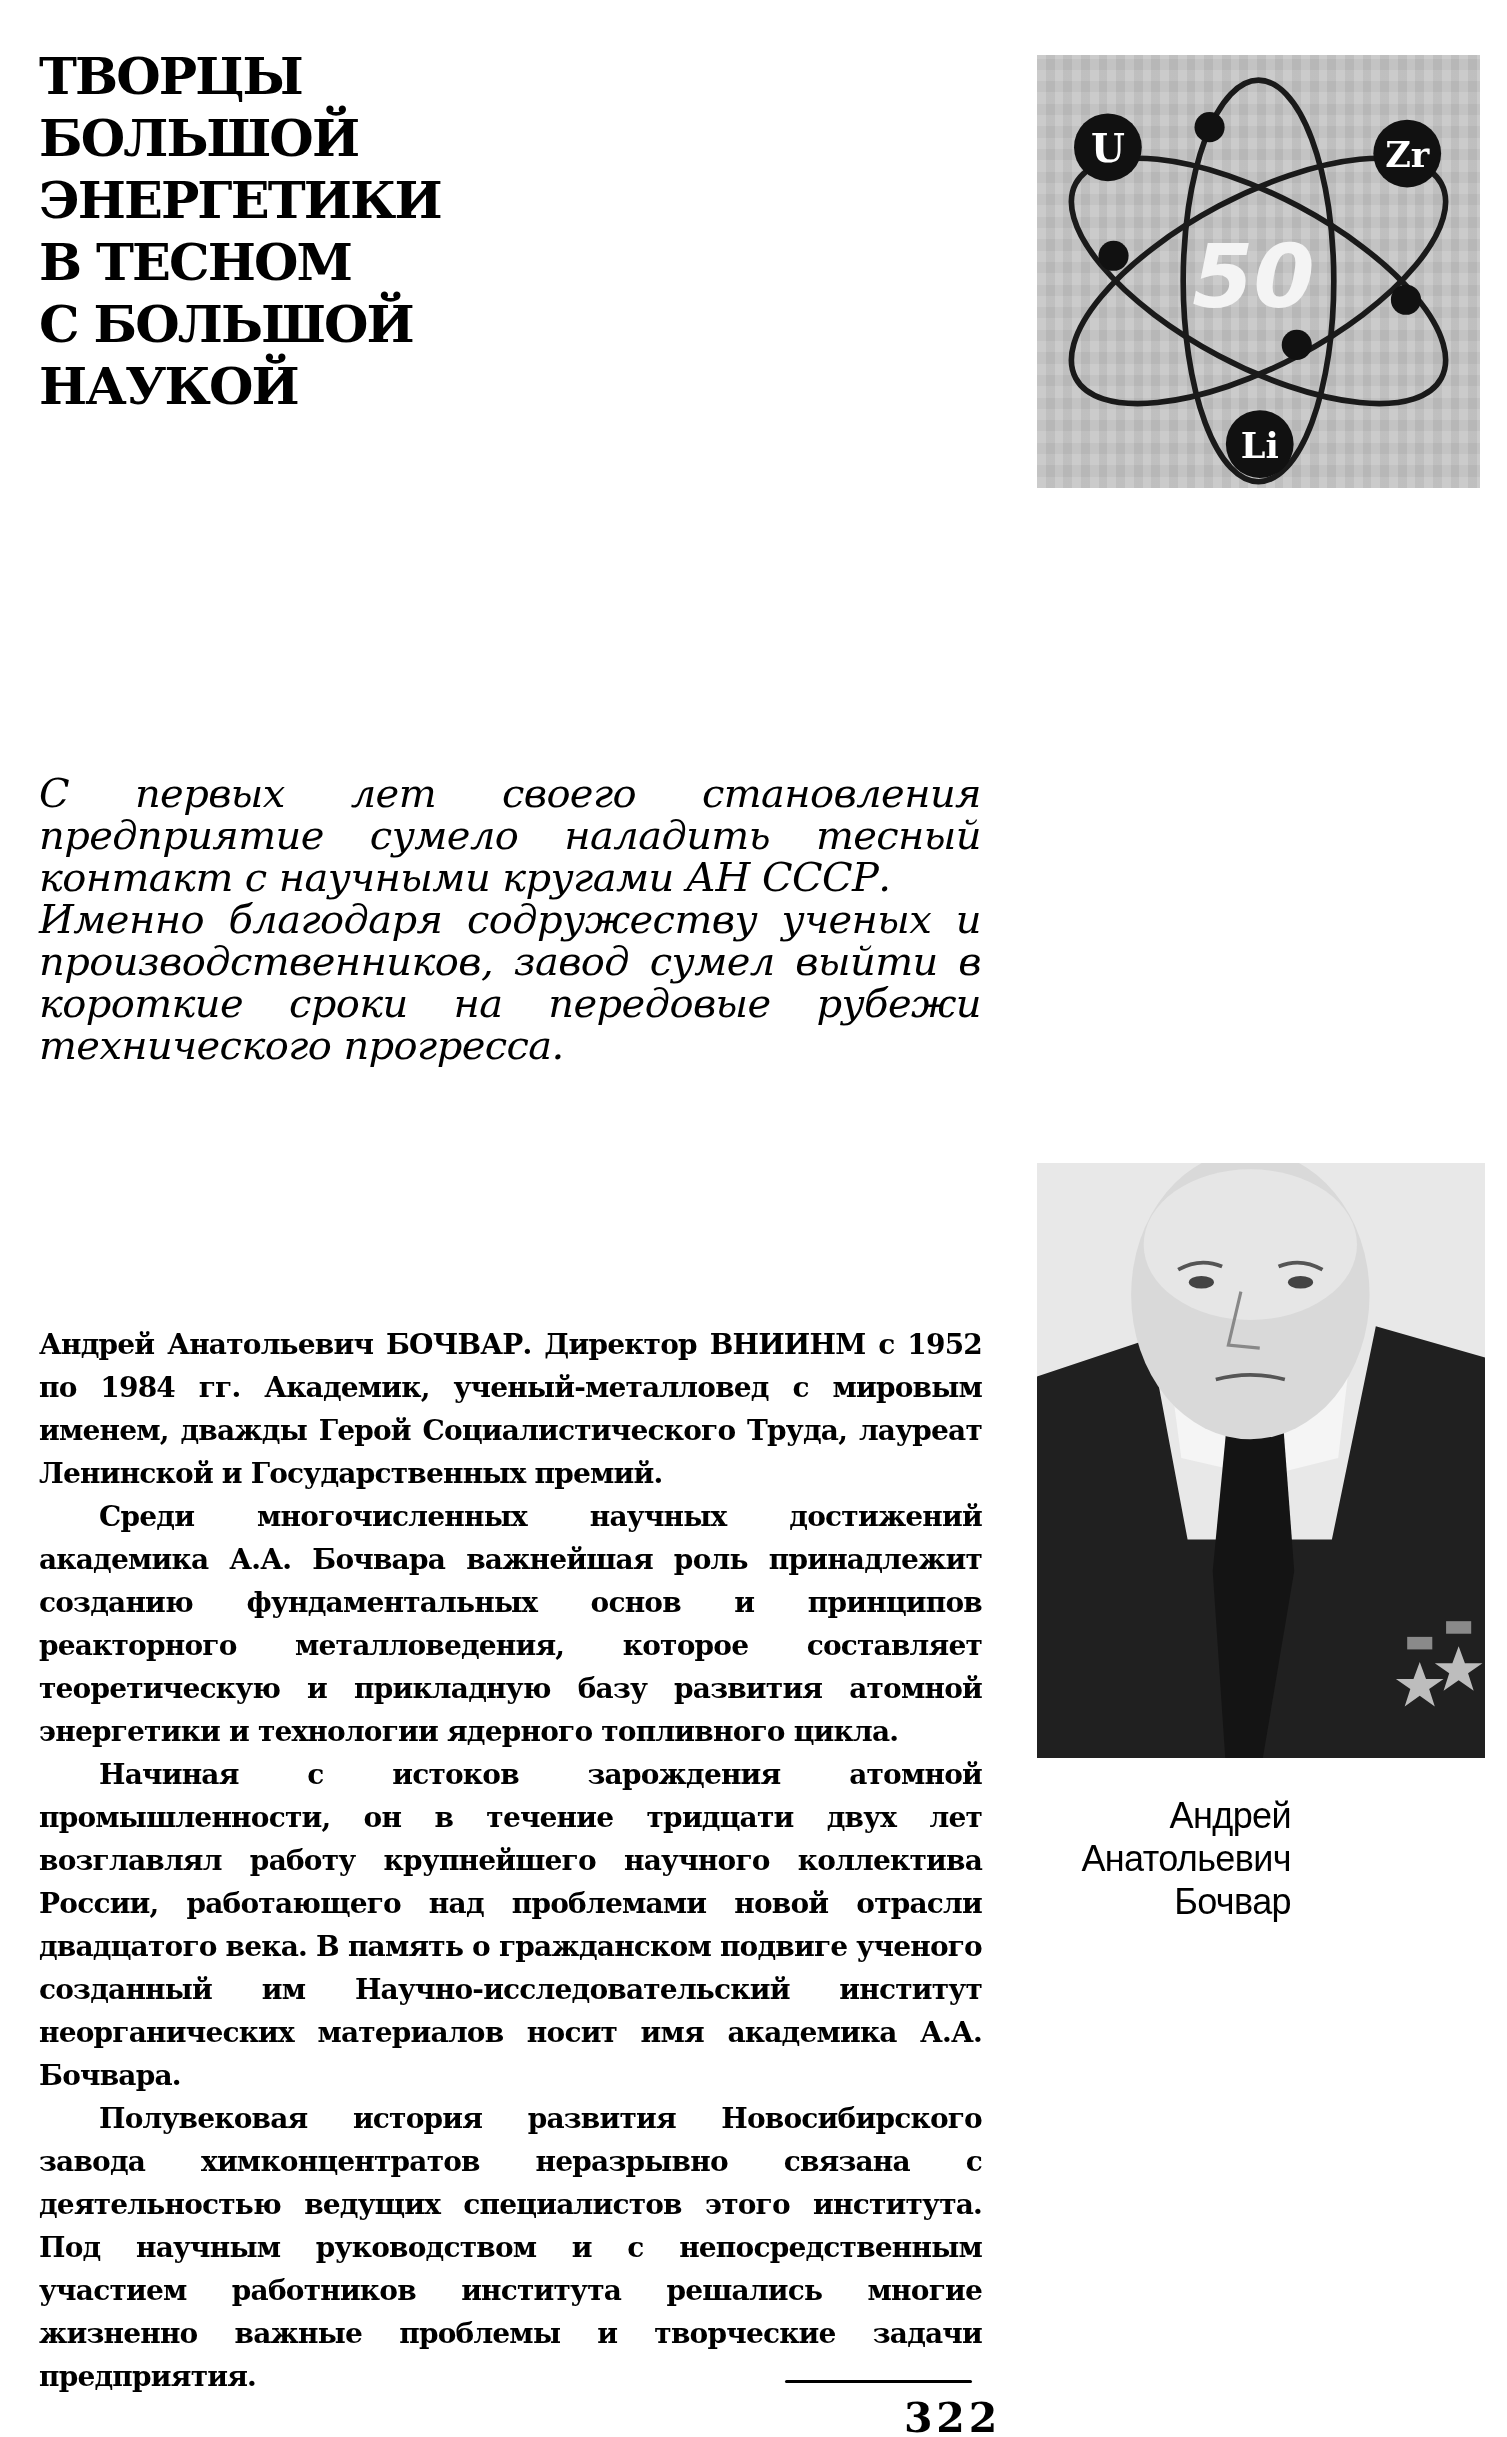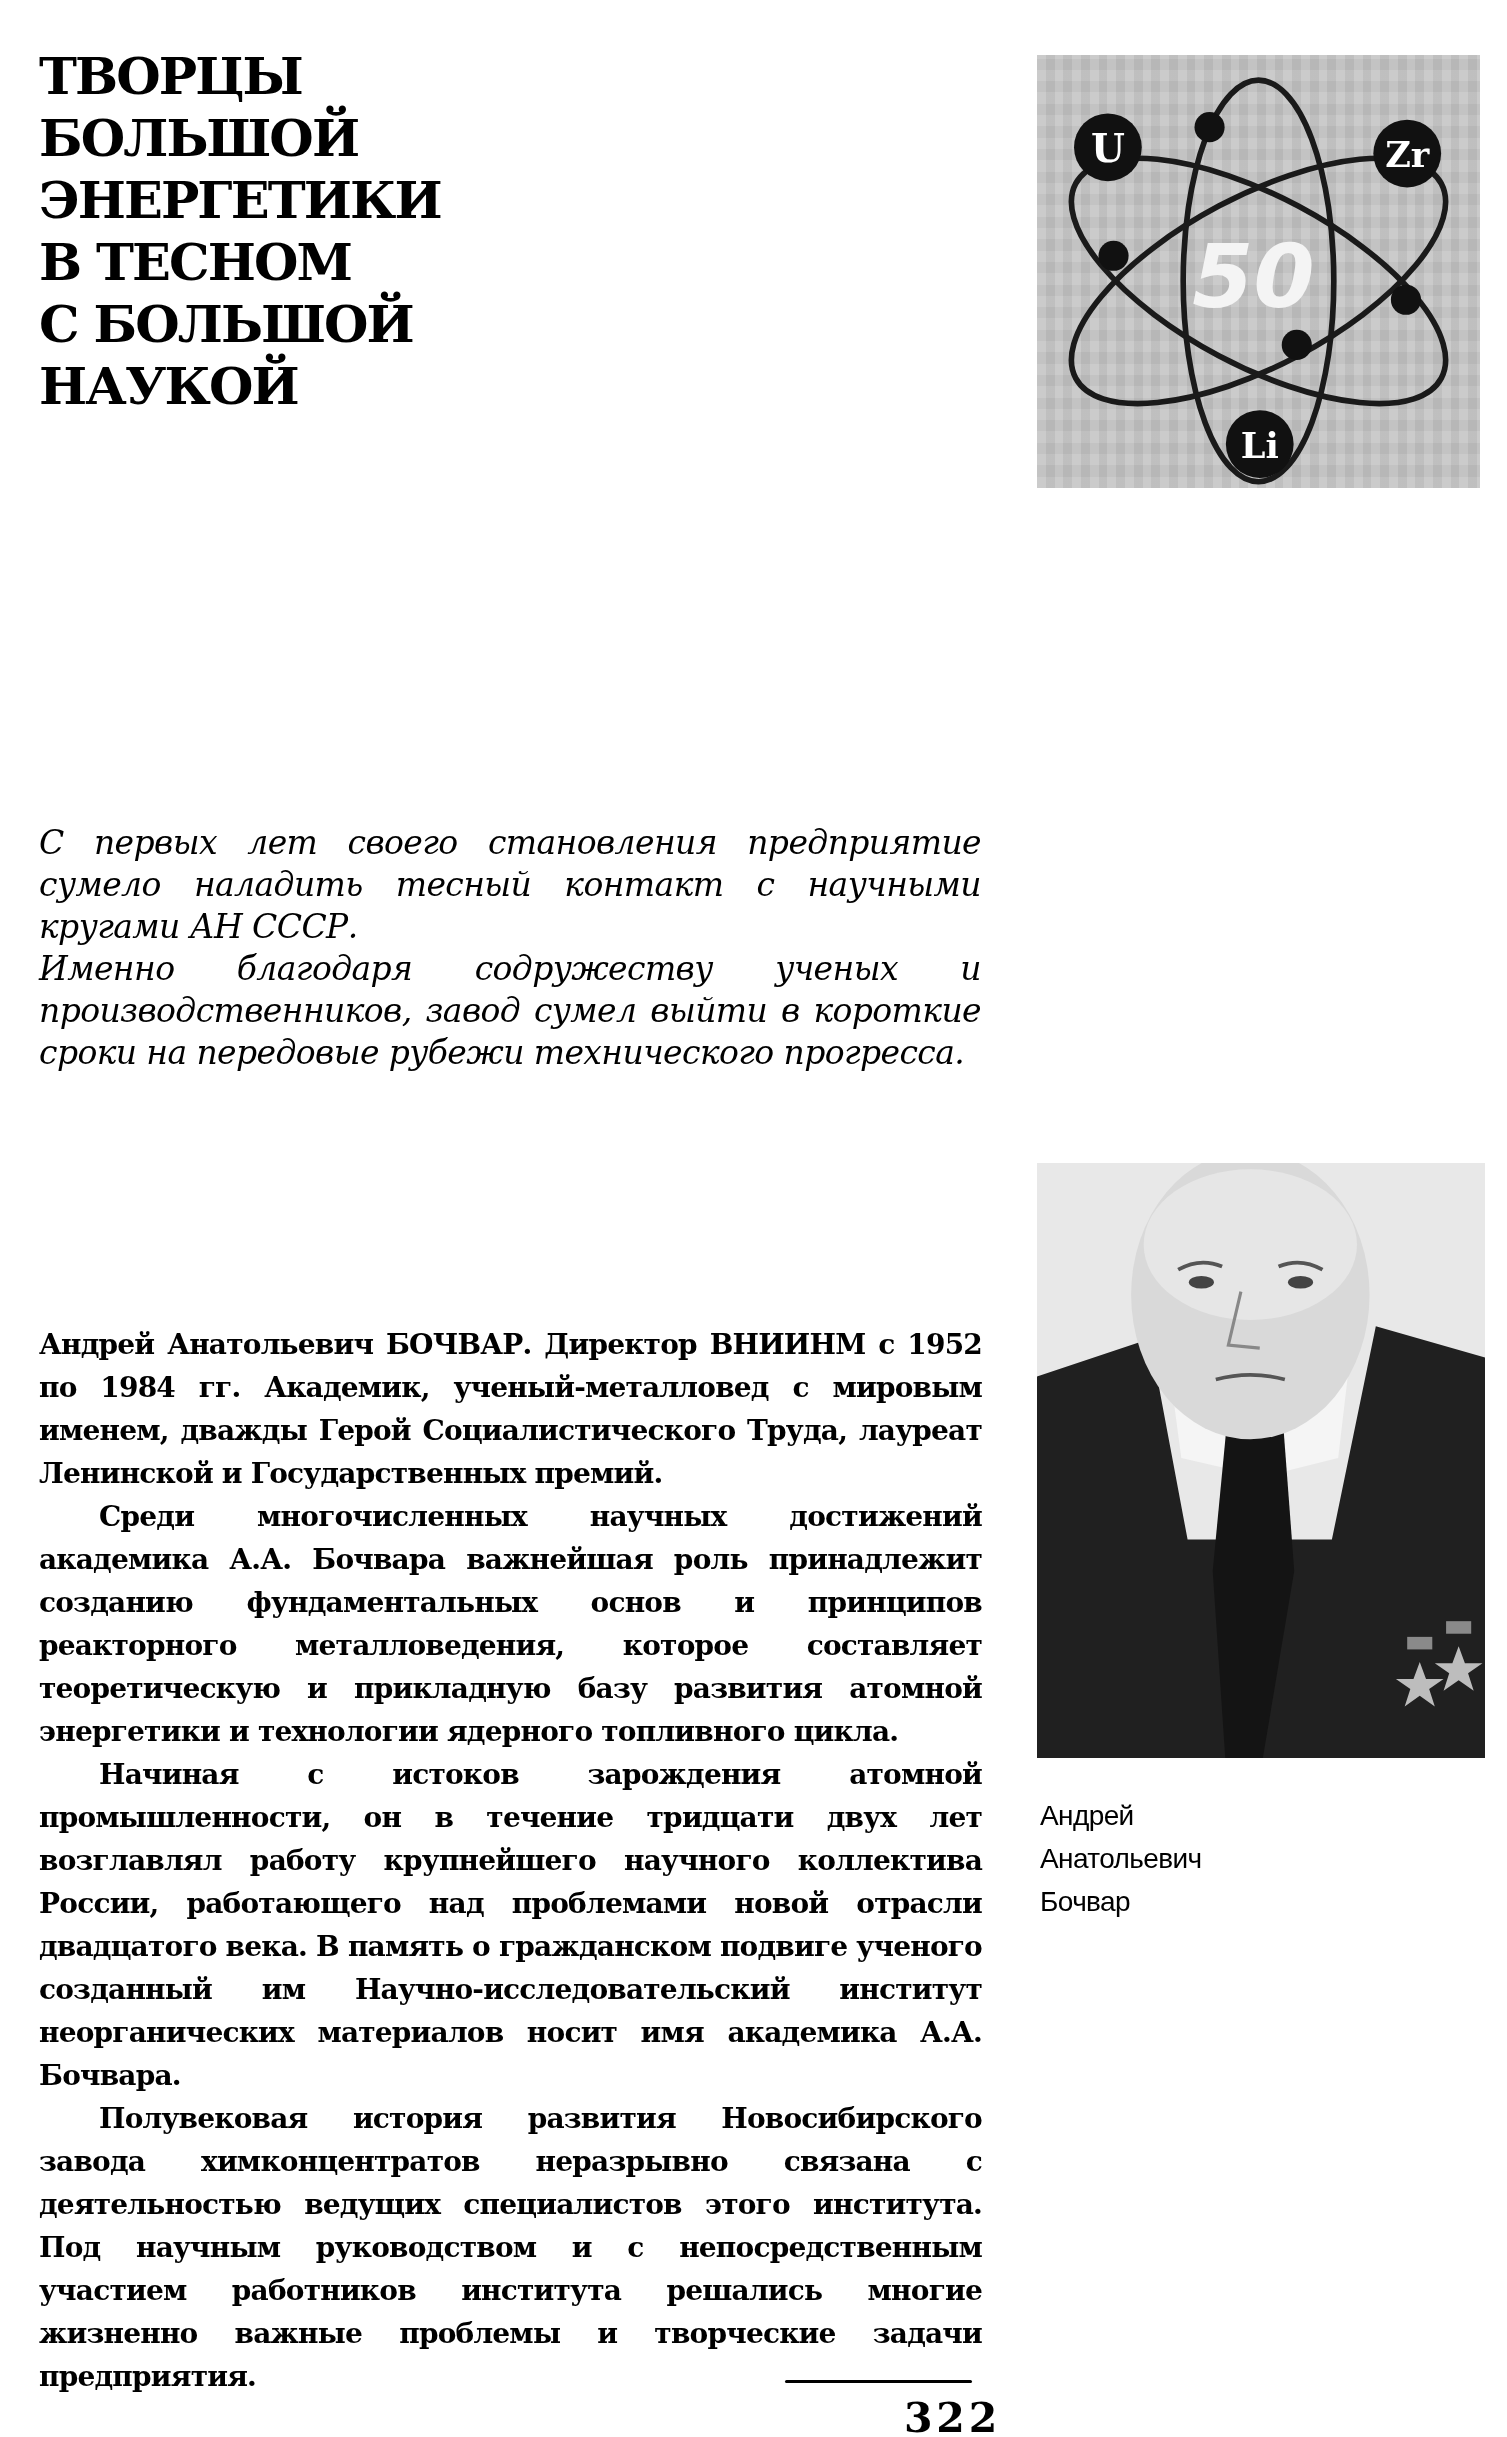--- a/index.html
+++ b/index.html
@@ -16,23 +16,23 @@
   .logo {
     position: absolute; left: 1037px; top: 55px; width: 443px; height: 433px;
     background: #c4c4c4;
     background-image:
       repeating-linear-gradient(90deg, rgba(255,255,255,0.08) 0 8.8px, rgba(0,0,0,0.04) 8.8px 17.6px),
       repeating-linear-gradient(0deg, rgba(255,255,255,0.06) 0 11.3px, rgba(0,0,0,0.03) 11.3px 22.6px);
   }
   .logo svg { position: absolute; left: 0; top: 0; width: 100%; height: 100%; }
 
   .intro {
-    position: absolute; left: 39px; top: 822px; width: 942px;
+    position: absolute; left: 39px; top: 772px; width: 942px;
     font-family: "DejaVu Serif", serif; font-style: italic;
-    font-size: 33px; line-height: 42px; text-align: justify; letter-spacing: -0.6px;
+    font-size: 40px; line-height: 42px; text-align: justify; letter-spacing: -0.6px;
   }
   .intro p { margin: 0; }
 
   .bio {
     position: absolute; left: 39px; top: 1323px; width: 943px;
     font-family: "DejaVu Serif", serif; font-weight: bold;
     font-size: 28px; line-height: 43px; text-align: justify; letter-spacing: -0.8px;
   }
   .bio p { margin: 0; }
   .bio p.indent { text-indent: 60px; }
@@ -40,22 +40,23 @@
 
   .photo {
     position: absolute; left: 1037px; top: 1163px; width: 448px; height: 595px;
     background: linear-gradient(180deg, #ececec 0%, #e2e2e2 40%, #d8d8d8 55%, #262626 62%, #1a1a1a 100%);
     overflow: hidden;
   }
   .photo svg { position: absolute; left: 0; top: 0; width: 100%; height: 100%; }
 
   .caption {
     position: absolute; left: 1040px; top: 1794px; width: 251px;
-    font-family: "Liberation Sans", sans-serif; font-size: 28px; line-height: 43px;
+    font-family: "Liberation Sans", sans-serif; font-size: 36px; line-height: 43px;
     letter-spacing: -0.6px;
+    text-align: right;
   }
   .caption span { display: block; }
 
   .rule {
     position: absolute; left: 785px; top: 2380px; width: 187px; height: 3.1px;
     background: #000; border-radius: 1.9px;
   }
   .page-number {
     position: absolute; left: 904px; top: 2394px; width: 69px; text-align: right;
     font-family: "DejaVu Serif", serif; font-weight: bold; font-size: 41px; letter-spacing: 3.8px;

